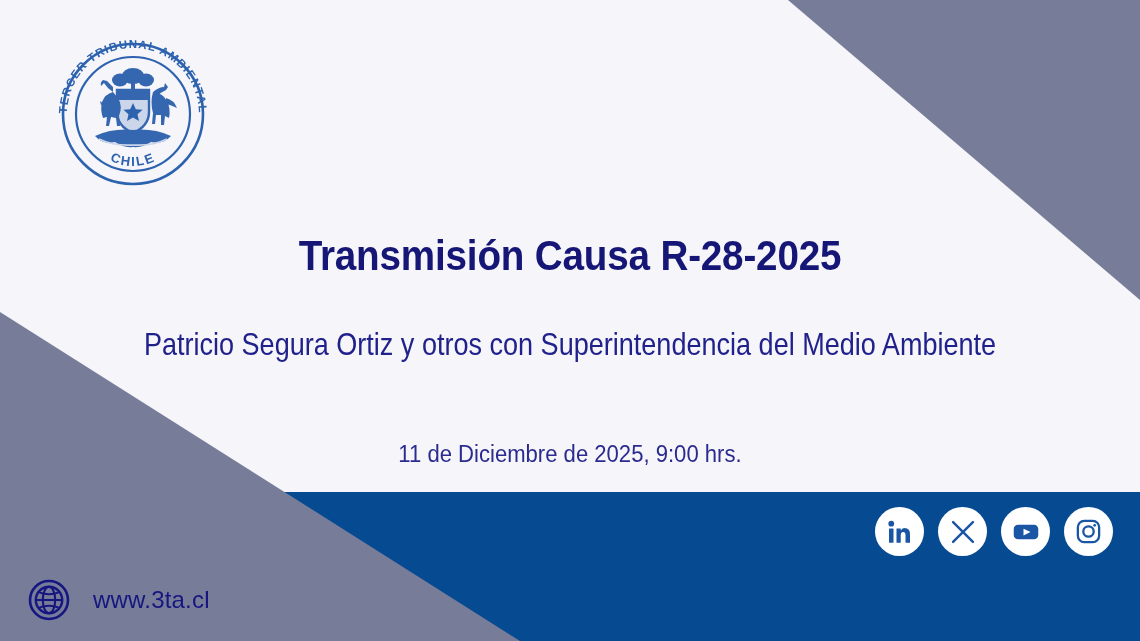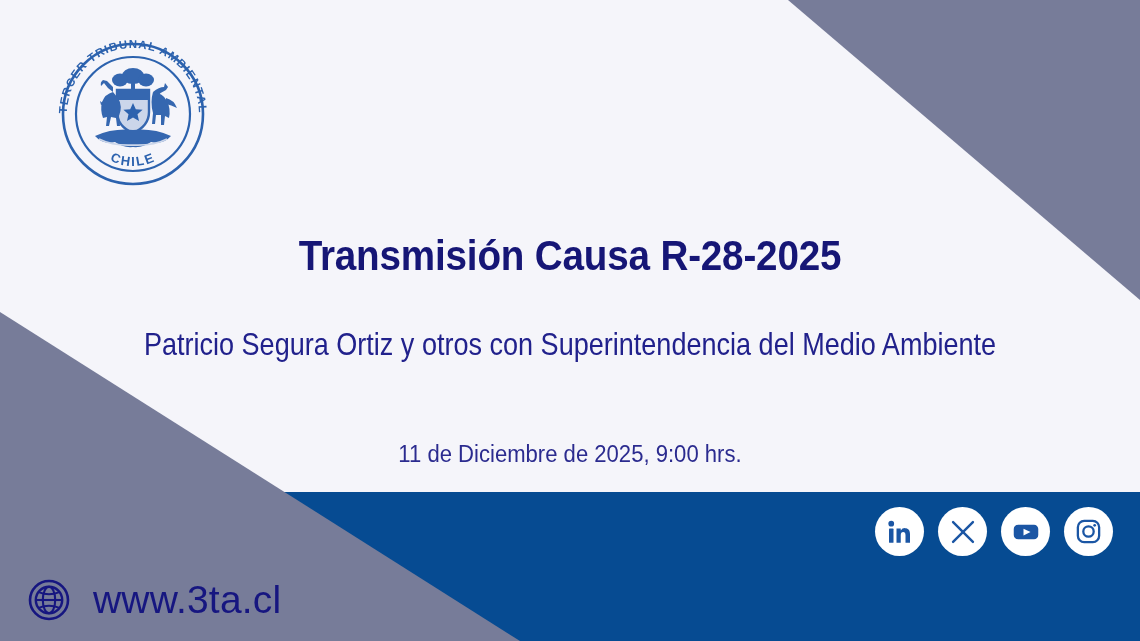--- a/index.html
+++ b/index.html
@@ -101,21 +101,21 @@
   
   .site {
     position:absolute;
     left:27px; top:578px;
     display:flex;
     align-items:center;
     gap:22px;
   }
   .site .globe { width:44px; height:44px; display:block; }
   .site .url {
-    font-size:39px;
+    font-size:24px;
     color:#161680;
     letter-spacing:0.2px;
   }
 </style>
 </head>
 <body>
 
 <div id="slide">
 
   <div class="bg-layer">

